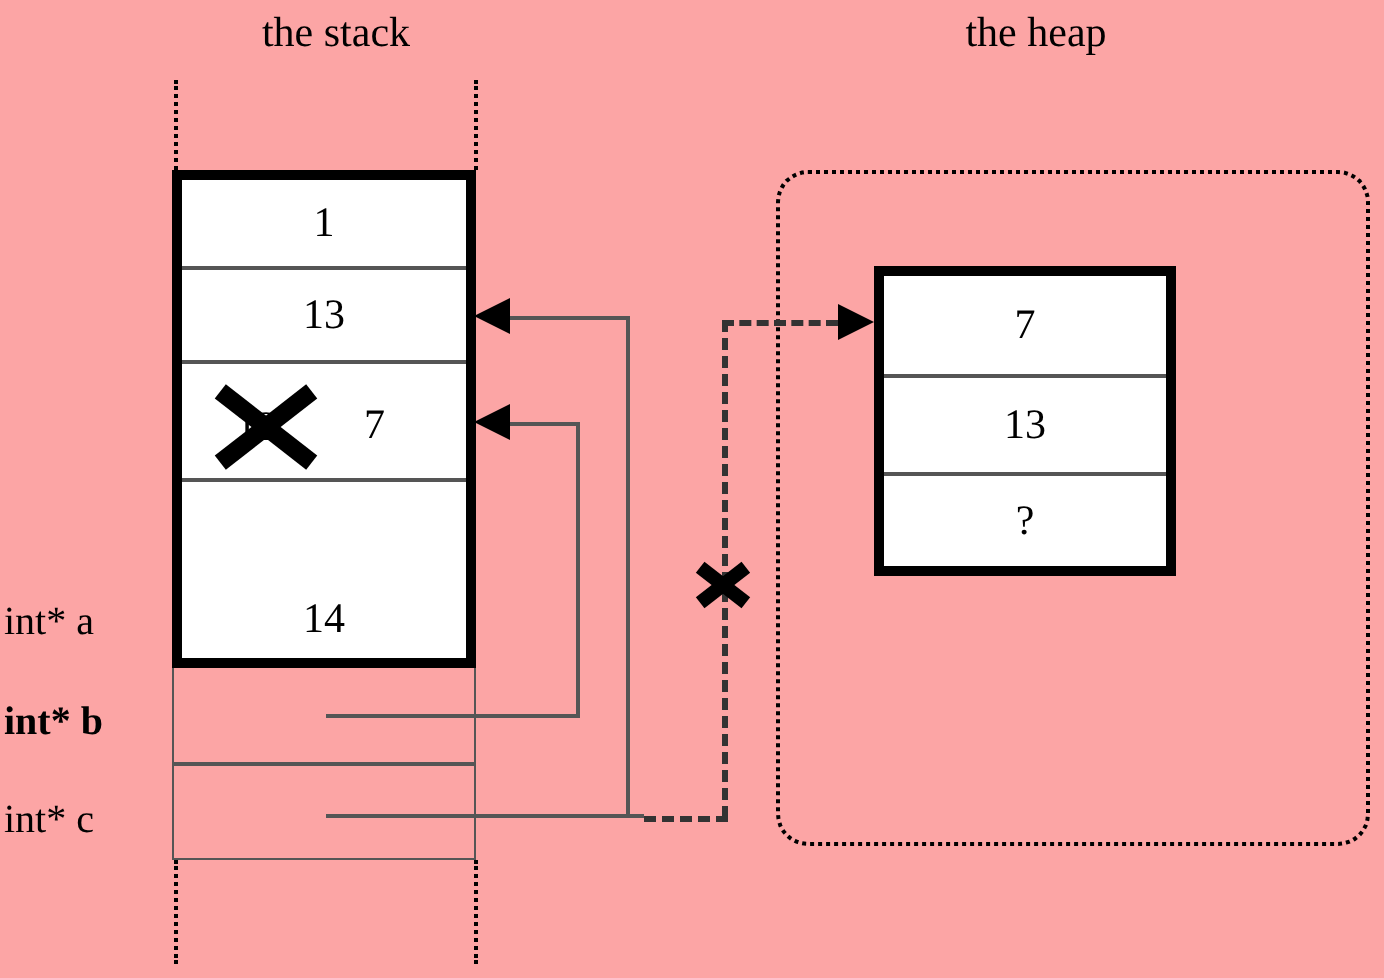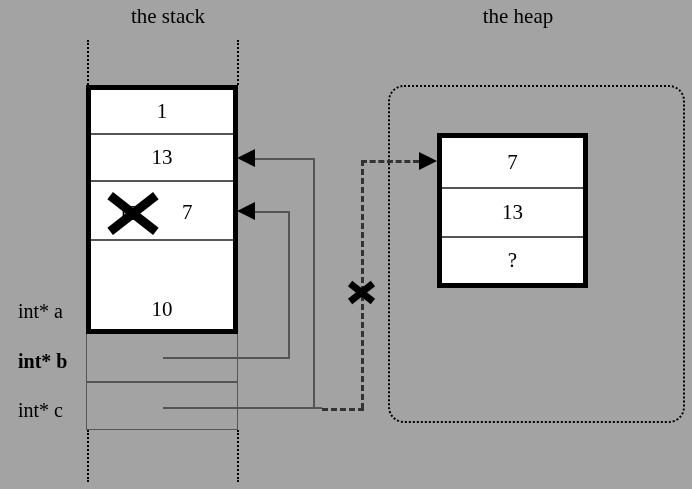--- a/index.html
+++ b/index.html
@@ -4,41 +4,41 @@
 <style>
   html, body {
     margin: 0;
     padding: 0;
     background: #ffffff;
   }
   #canvas {
     position: relative;
     width: 692px;
     height: 489px;
-    background: #a3a3a3;
+    background: #fca5a5;
     font-family: "Liberation Serif", "DejaVu Serif", serif;
     overflow: hidden;
   }
   .title {
     position: absolute;
     font-size: 21px;
     color: #000;
     white-space: nowrap;
     text-align: center;
   }
   #title-stack { left: 88px; top: 4px; width: 160px; }
   #title-heap  { left: 438px; top: 4px; width: 160px; }
 
   .side-label {
     position: absolute;
     font-size: 20px;
     color: #000;
     white-space: nowrap;
     text-align: left;
-    left: 18px;
+    left: 2px;
   }
 
   
   #stack-frame {
     position: absolute;
     left: 86px;
     top: 85px;
     width: 152px;
     height: 249px;
     box-sizing: border-box;
@@ -210,21 +210,21 @@
 
   <div id="stack-frame">
     <div class="stack-cell" style="top:0px; height:45px;">
       <div class="cell-inner">1</div>
     </div>
     <div class="stack-cell" style="top:45px; height:47px;">
       <div class="cell-inner">13</div>
     </div>
     <div class="stack-cell" style="top:92px; height:59px;"></div>
     <div class="stack-cell last" style="top:200px; height:39px;">
-      <div class="cell-inner">10</div>
+      <div class="cell-inner">14</div>
     </div>
   </div>
 
   <div class="struck-val" style="left:118px; top:203px;">12</div>
   <div class="struck-val" style="left:182px; top:202px;">7</div>
   <div class="xmark" id="x-over-12">
     <span class="a"></span>
       <span class="b"></span>
   </div>
 

